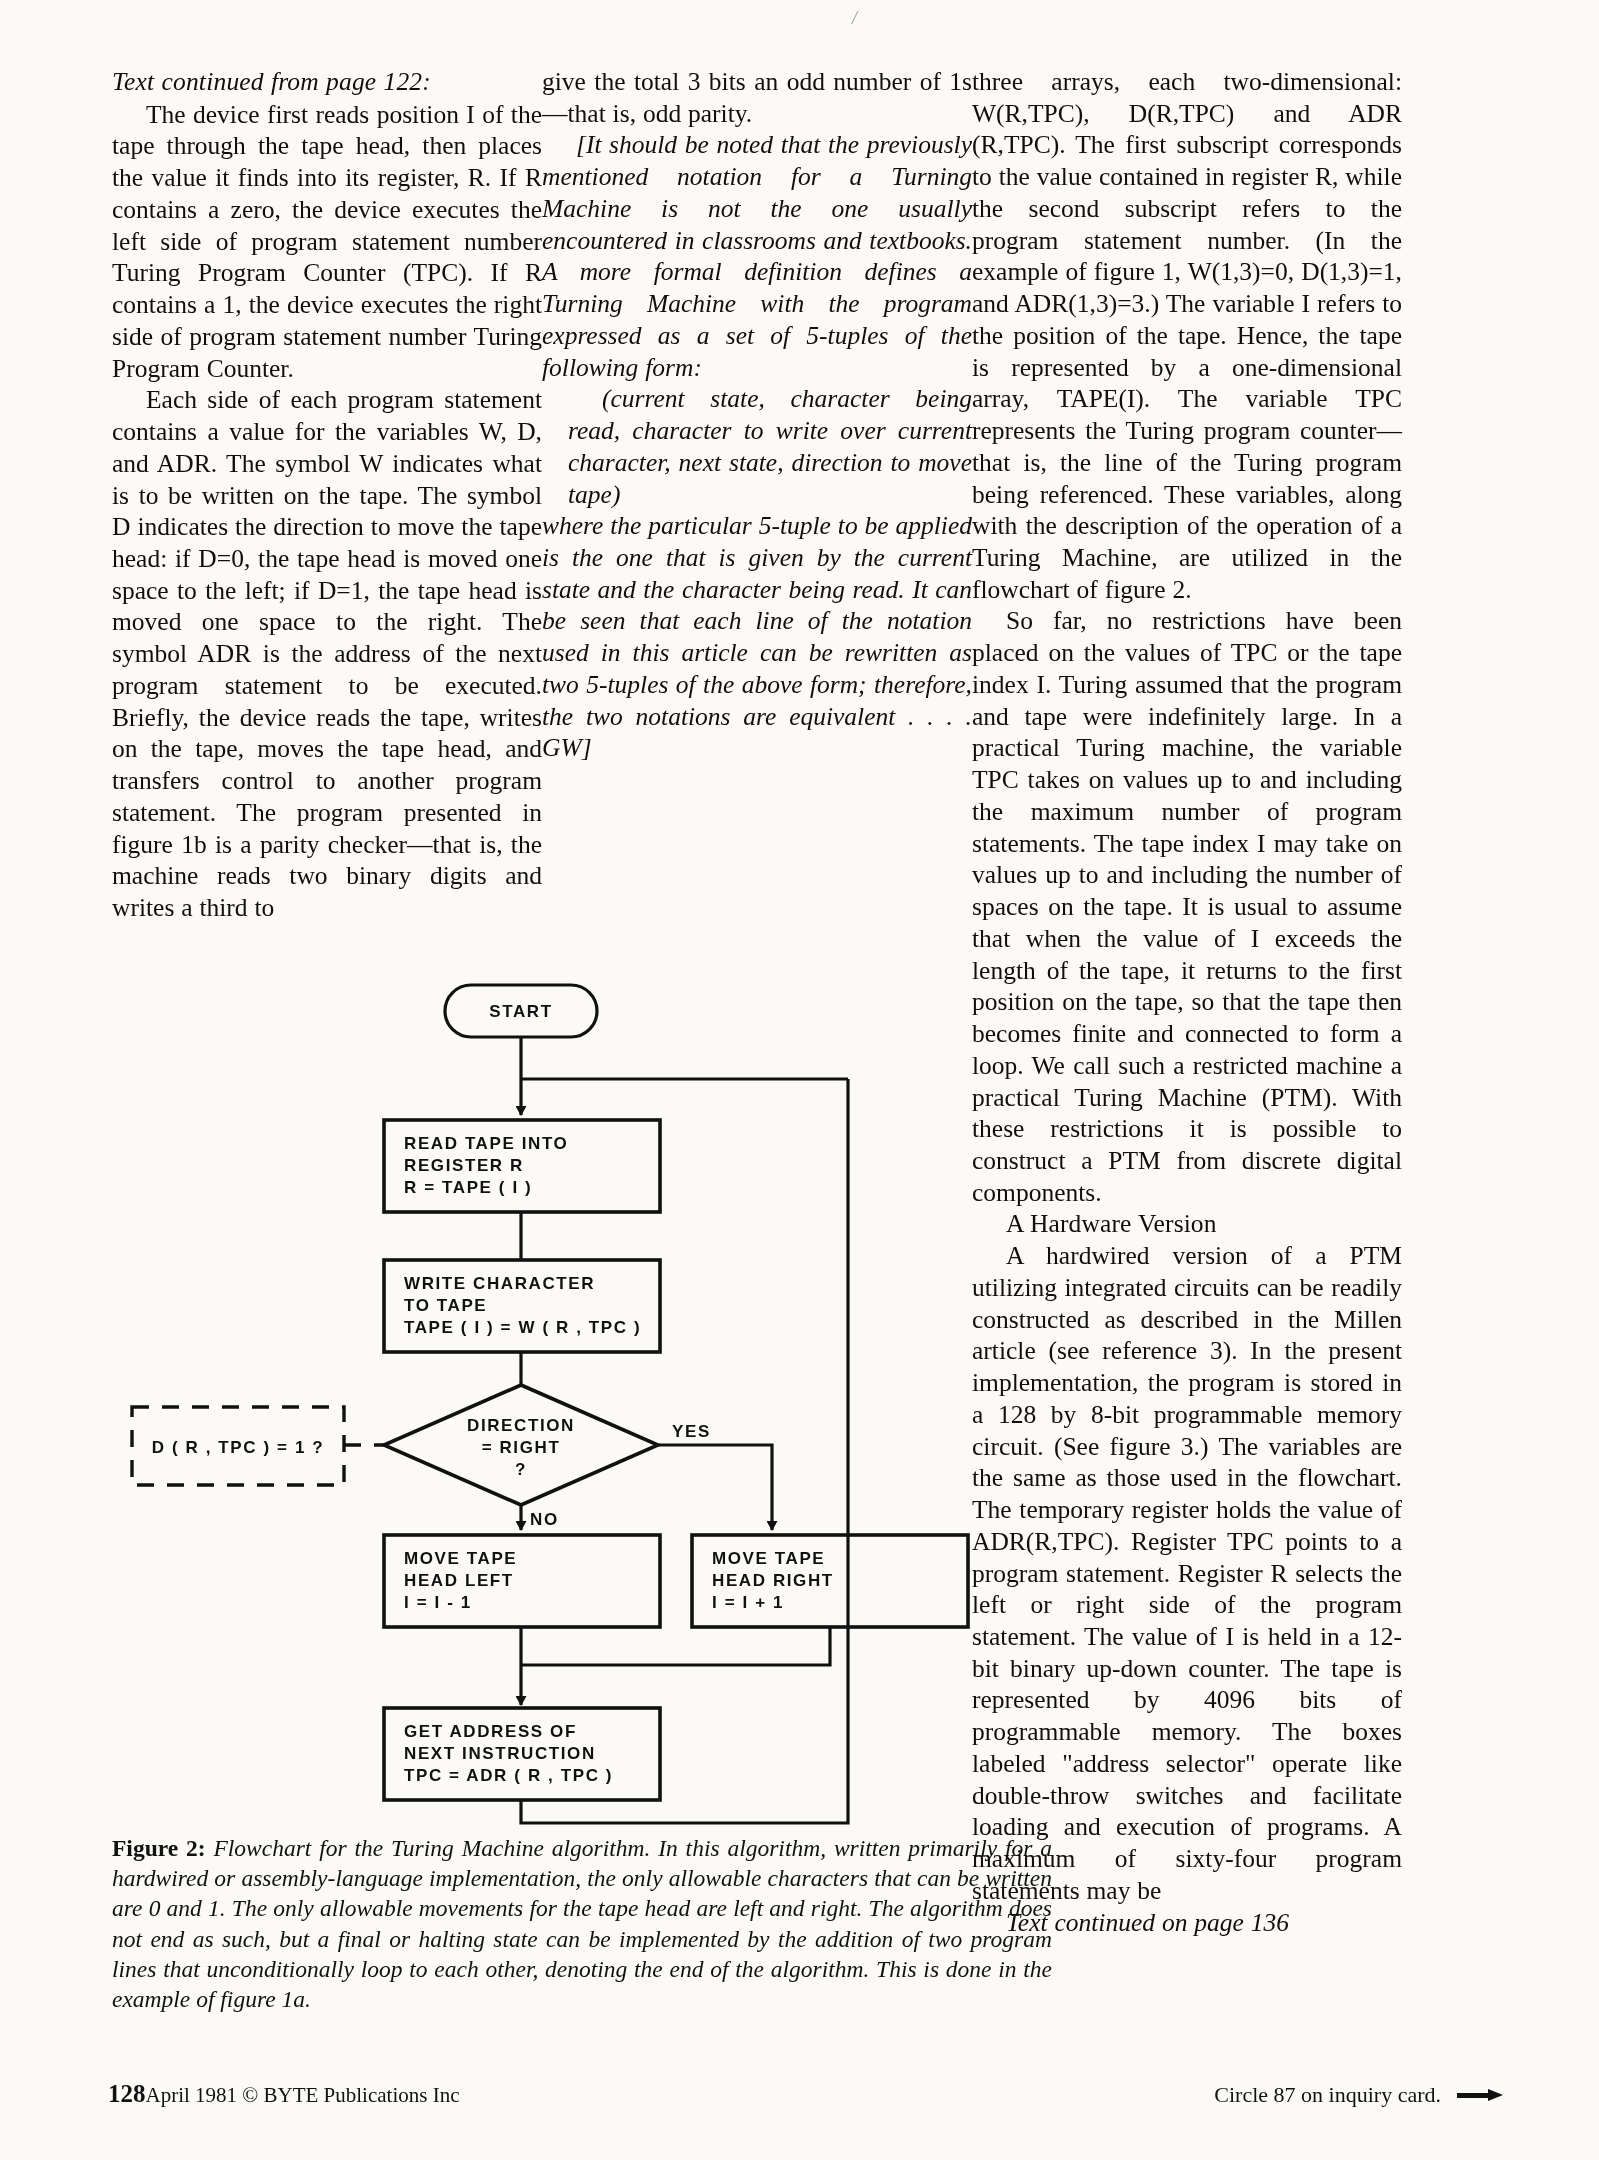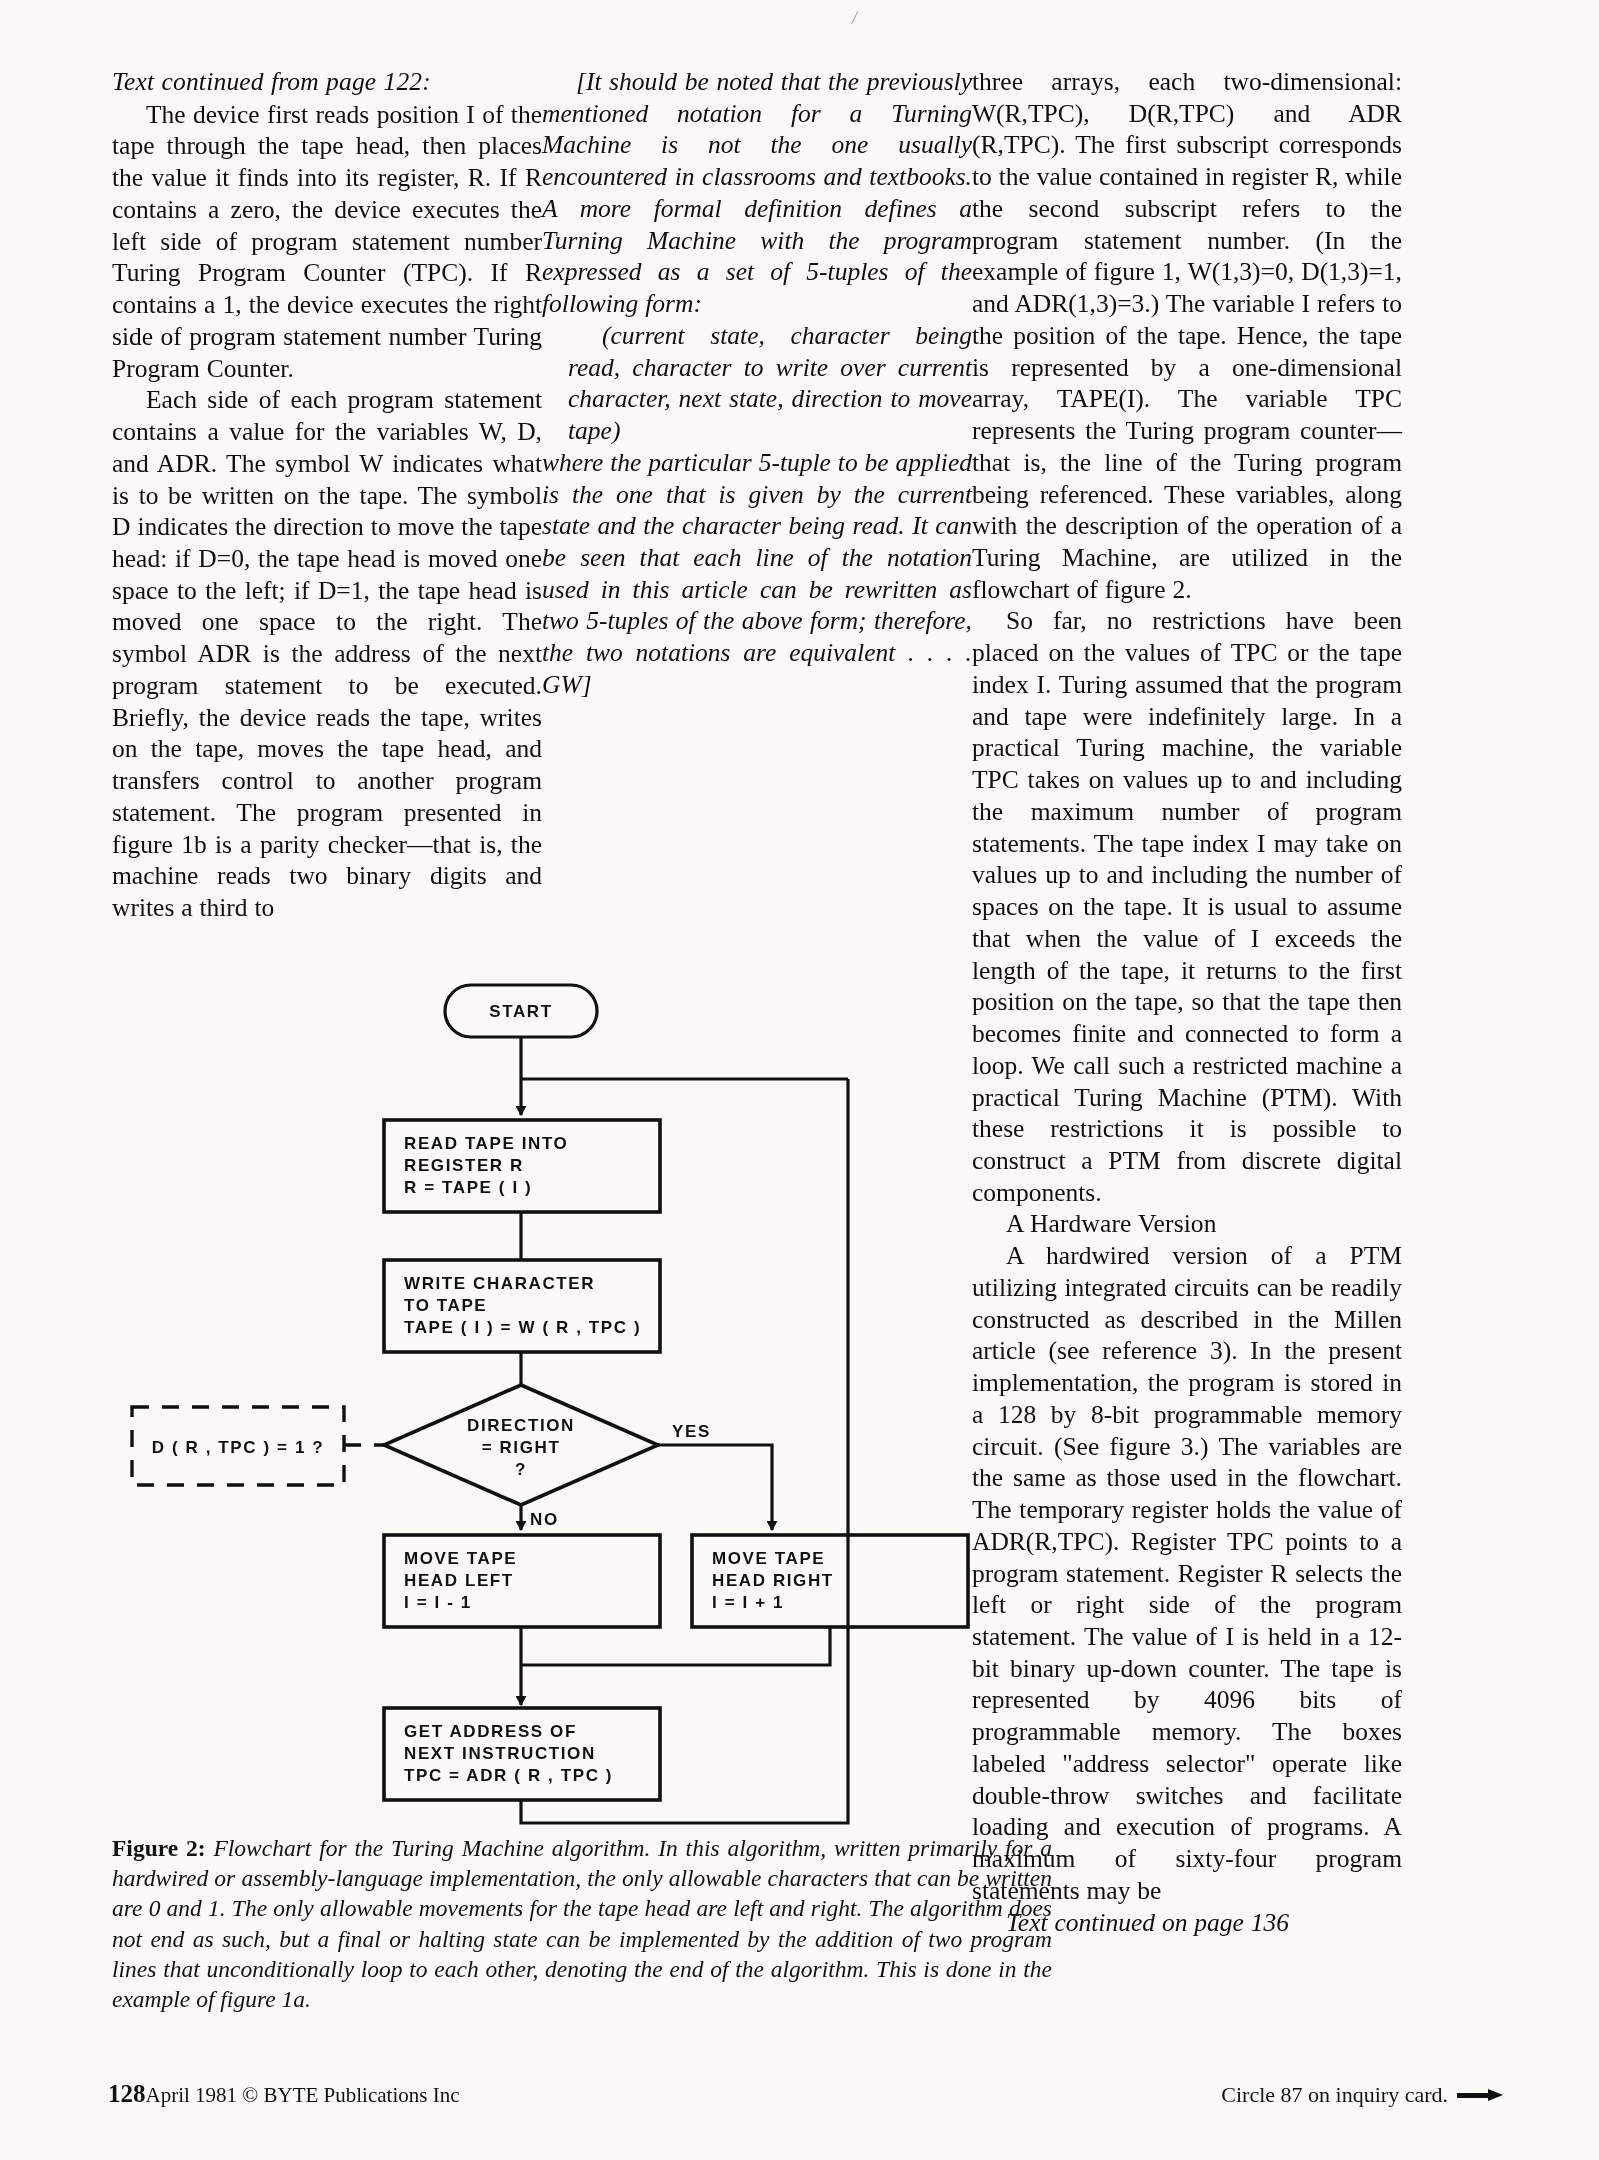--- a/index.html
+++ b/index.html
@@ -111,21 +111,21 @@
     top: 2074px;
     width: 1395px;
     display: flex;
     align-items: baseline;
     justify-content: space-between;
     font-size: 21px;
     color: #111;
   }
   .footer-left { display: flex; align-items: baseline; }
   .pagenum { font-weight: bold; font-size: 25px; }
-  .footer-right { display: flex; align-items: center; gap: 9px; font-size: 22px; margin-top: 8px; }
+  .footer-right { display: flex; align-items: center; gap: 16px; font-size: 22px; margin-top: 8px; }
   .arrow-glyph {
     display: inline-block;
     width: 46px; height: 12px;
     position: relative;
   }
   .arrow-glyph::before {
     content: "";
     position: absolute;
     left: 0; top: 4px;
     width: 32px; height: 5px;
@@ -155,20 +155,21 @@
 
   <div class="columns">
 
     <div class="col">
       <p class="contfrom">Text continued from page 122:</p>
       <p>The device first reads position I of the tape through the tape head, then places the value it finds into its register, R. If R contains a zero, the device executes the left side of program statement number Turing Program Counter (TPC). If R contains a 1, the device executes the right side of program statement number Turing Program Counter.</p>
       <p>Each side of each program statement contains a value for the variables W, D, and ADR. The symbol W indicates what is to be written on the tape. The symbol D indicates the direction to move the tape head: if D=0, the tape head is moved one space to the left; if D=1, the tape head is moved one space to the right. The symbol ADR is the address of the next program statement to be executed. Briefly, the device reads the tape, writes on the tape, moves the tape head, and transfers control to another program statement. The program presented in figure 1b is a parity checker—that is, the machine reads two binary digits and writes a third to</p>
     </div>
 
     <div class="col">
+      <p class="noindent">give the total 3 bits an odd number of 1s—that is, odd parity.</p>
       <p class="ital">[It should be noted that the previously mentioned notation for a Turning Machine is not the one usually encountered in classrooms and textbooks. A more formal definition defines a Turning Machine with the program expressed as a set of 5-tuples of the following form:</p>
       <p class="blockquote hang">(current state, character being read, character to write over current character, next state, direction to move tape)</p>
       <p class="ital noindent">where the particular 5-tuple to be applied is the one that is given by the current state and the character being read. It can be seen that each line of the notation used in this article can be rewritten as two 5-tuples of the above form; therefore, the two notations are equivalent . . . . GW]</p>
     </div>
 
     <div class="col">
       <p class="noindent">three arrays, each two-dimensional: W(R,TPC), D(R,TPC) and ADR (R,TPC). The first subscript corresponds to the value contained in register R, while the second subscript refers to the program statement number. (In the example of figure 1, W(1,3)=0, D(1,3)=1, and ADR(1,3)=3.) The variable I refers to the position of the tape. Hence, the tape is represented by a one-dimensional array, TAPE(I). The variable TPC represents the Turing program counter—that is, the line of the Turing program being referenced. These variables, along with the description of the operation of a Turing Machine, are utilized in the flowchart of figure 2.</p>
       <p>So far, no restrictions have been placed on the values of TPC or the tape index I. Turing assumed that the program and tape were indefinitely large. In a practical Turing machine, the variable TPC takes on values up to and including the maximum number of program statements. The tape index I may take on values up to and including the number of spaces on the tape. It is usual to assume that when the value of I exceeds the length of the tape, it returns to the first position on the tape, so that the tape then becomes finite and connected to form a loop. We call such a restricted machine a practical Turing Machine (PTM). With these restrictions it is possible to construct a PTM from discrete digital components.</p>
       <p class="subhead">A Hardware Version</p>
       <p>A hardwired version of a PTM utilizing integrated circuits can be readily constructed as described in the Millen article (see reference 3). In the present implementation, the program is stored in a 128 by 8-bit programmable memory circuit. (See figure 3.) The variables are the same as those used in the flowchart. The temporary register holds the value of ADR(R,TPC). Register TPC points to a program statement. Register R selects the left or right side of the program statement. The value of I is held in a 12-bit binary up-down counter. The tape is represented by 4096 bits of programmable memory. The boxes labeled "address selector" operate like double-throw switches and facilitate loading and execution of programs. A maximum of sixty-four program statements may be</p>

